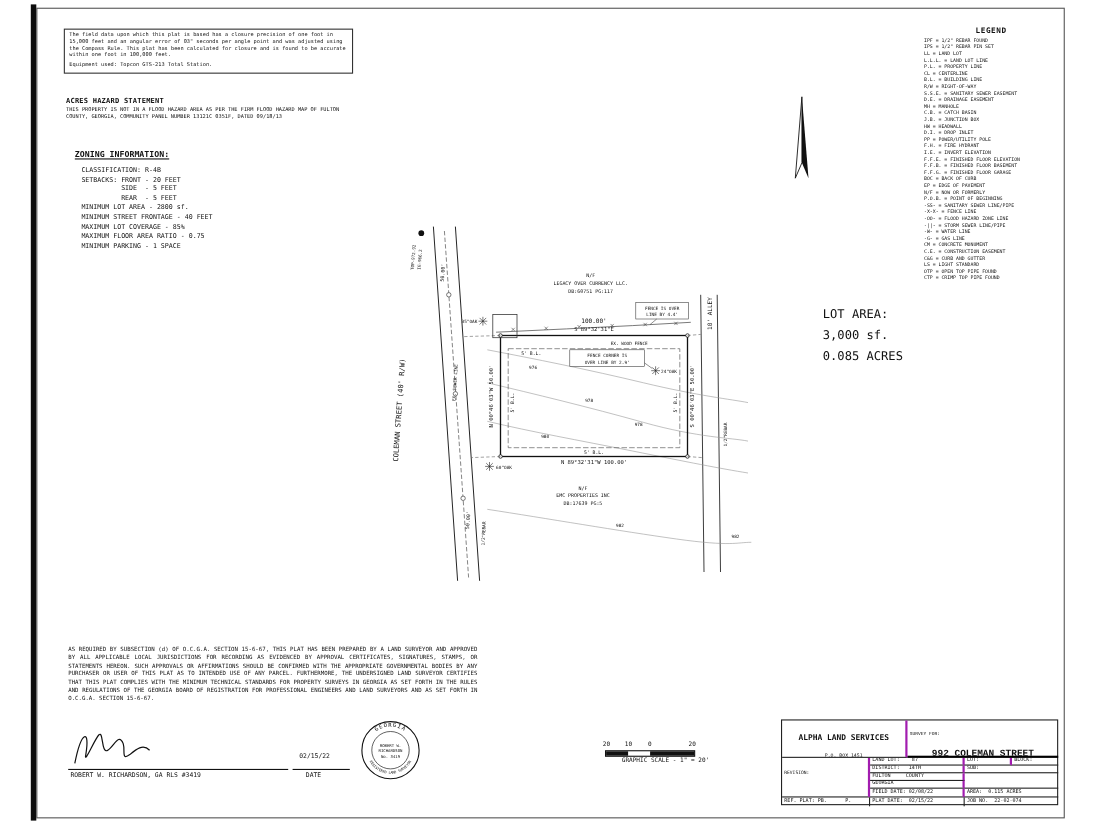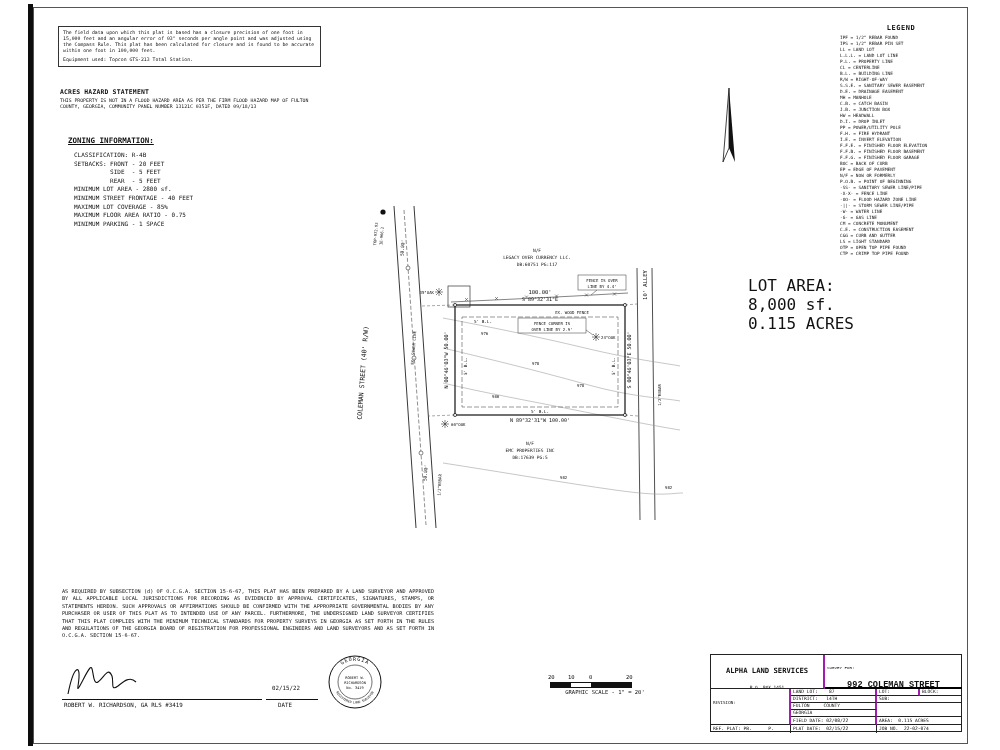--- a/index.html
+++ b/index.html
@@ -8,21 +8,21 @@
   .abs{position:absolute;}
   #left-bar{left:28px;top:4px;width:5px;height:742px;background:#0d0d0d;}
   #frame{left:33px;top:7px;width:933px;height:735px;border:1px solid #555;}
   .note-box{border:1px solid #333;padding:3px 4px;font-size:4.8px;line-height:6px;background:#fff;}
   .flood-title{font-size:6.4px;font-weight:bold;letter-spacing:.2px;}
   .flood-body{font-size:4.8px;line-height:6px;margin-top:2px;}
   .zoning-title{font-size:7.5px;font-weight:bold;text-decoration:underline;}
   .zline{font-size:6px;line-height:8.6px;white-space:pre;}
   .legend-title{font-size:7px;font-weight:bold;text-align:center;margin-bottom:3px;letter-spacing:.5px;}
   .legend-line{font-size:4.4px;line-height:6px;white-space:pre;}
-  .lot-area div{font-size:16px;line-height:19px;}
+  .lot-area div{font-size:11px;line-height:19px;}
   .legal{font-size:5.2px;line-height:7.4px;text-align:justify;}
   .sig-name{font-size:5.8px;}
   .sig-date{font-size:5.8px;}
   .hline{border-top:1px solid #111;height:0;}
   .scale-tick{font-size:5.5px;position:absolute;top:0;}
   .scale-label{font-size:5.5px;position:absolute;top:15px;width:100%;text-align:center;white-space:pre;}
   .tb{font-size:4.6px;white-space:pre;box-sizing:border-box;position:absolute;overflow:hidden;}
   .tb-border{border-right:2px solid #a21caf;border-bottom:1px solid #222;}
   svg text{font-family:"DejaVu Sans Mono",monospace;fill:#111;}
 </style>
@@ -104,22 +104,22 @@
       </div>
   </div>
 
   <svg class="abs" style="left:712px;top:84px;" width="34" height="86" viewBox="0 0 34 86">
     <polygon points="17,4 23,78 17,64" fill="#111"></polygon>
     <polygon points="17,4 11,78 17,64" fill="#fff" stroke="#111" stroke-width="0.8"></polygon>
   </svg>
 
   <div class="abs lot-area" style="left:748px;top:276px;">
     <div>LOT AREA:</div>
-    <div>8,000 sf.</div>
-    <div>0.115 ACRES</div>
+    <div>3,000 sf.</div>
+    <div>0.085 ACRES</div>
   </div>
 
   <svg class="abs" style="left:335px;top:188px;" width="380" height="345" viewBox="0 0 380 345">
 
     <g stroke="#222" stroke-width="0.9" fill="none">
       <line x1="59" y1="18" x2="81" y2="340"></line>
       <line x1="79" y1="18" x2="101" y2="340"></line>
     </g>
 
     <g>

